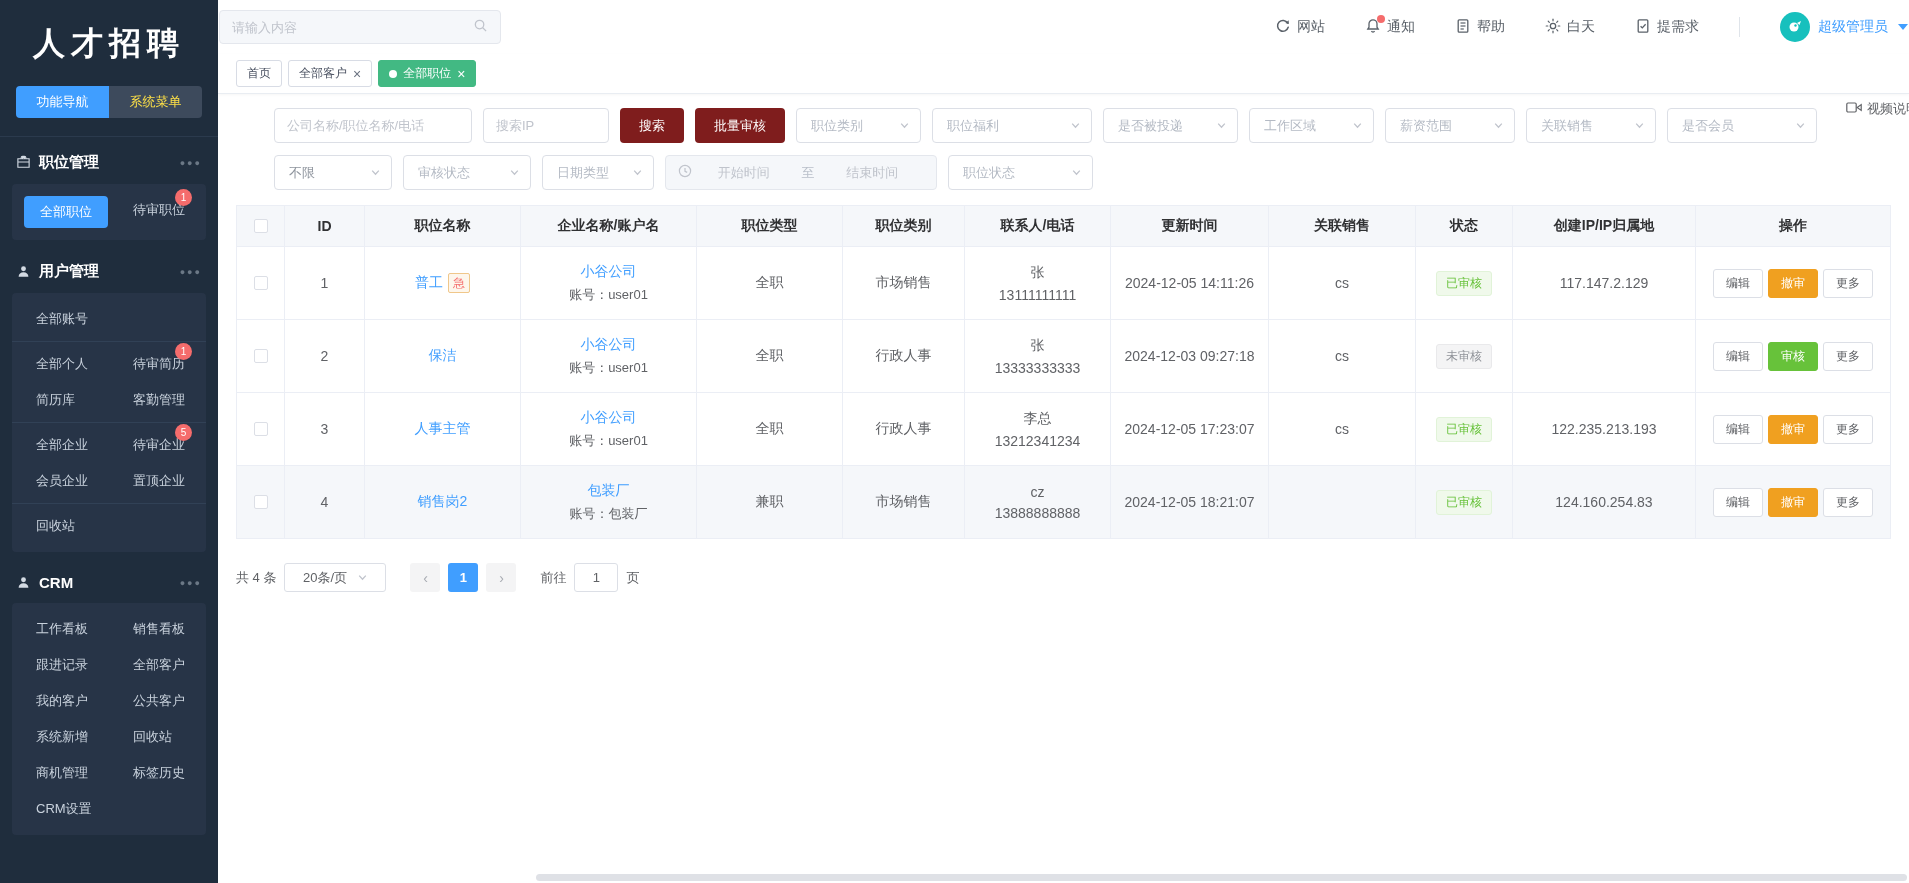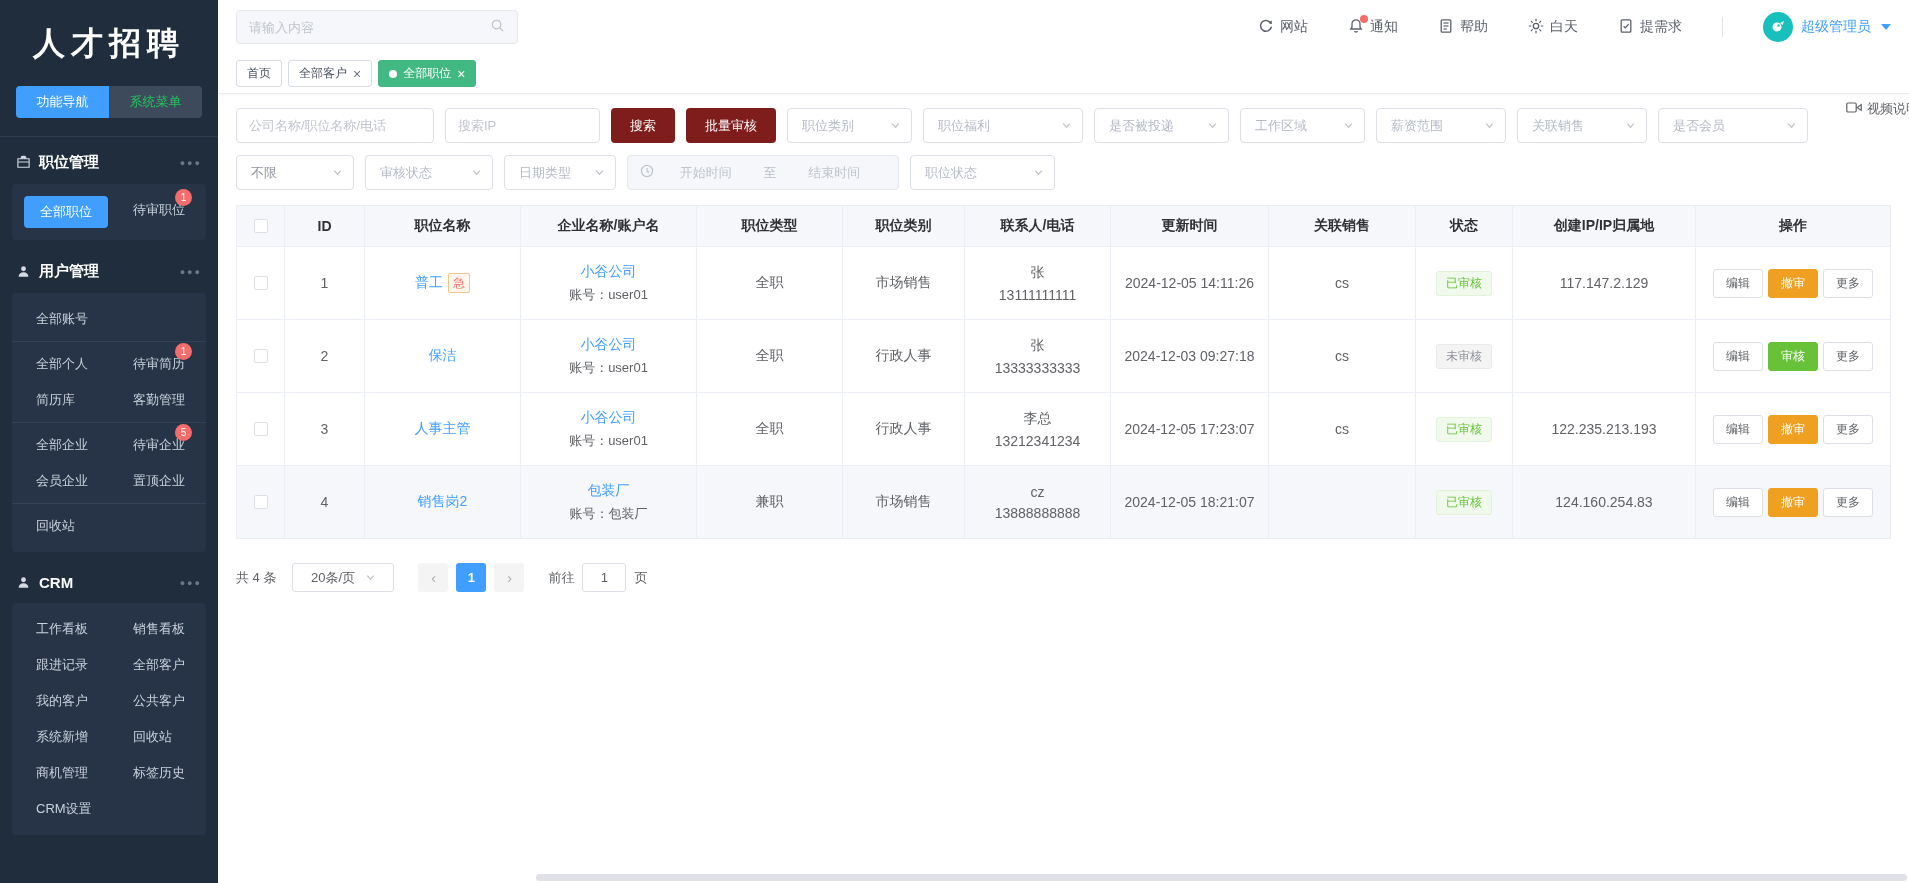--- a/index.html
+++ b/index.html
@@ -6,41 +6,41 @@
   html,body { width:1909px; height:883px; overflow:hidden; background:#fff;
     font-family:"Liberation Sans", sans-serif; font-size:14px; color:#606266; }
   .app { display:flex; width:100%; height:100%; position:relative; }
 
   
   .sidebar { width:218px; height:100%; background:#1f2d3d; flex:0 0 218px; overflow:hidden; }
   .logo { color:#fff; font-size:32px; font-weight:bold; text-align:center;
     padding:22px 0 16px; letter-spacing:6px; }
   .side-tabs { display:flex; margin:4px 16px 0; border-radius:4px; overflow:hidden; }
   .side-tab { flex:1; height:32px; line-height:32px; text-align:center; font-size:13px;
-    color:#22c55e; background:#3d4a5c; cursor:pointer; }
+    color:#fde047; background:#3d4a5c; cursor:pointer; }
   .side-tab.active { background:#409eff; color:#fff; }
   .side-divider { border-top:1px solid #2b3a4d; margin-top:18px; }
   .section-head { display:flex; align-items:center; gap:8px; padding:16px 16px 10px; }
   .section-title { color:#fff; font-size:15px; font-weight:bold; }
   .section-more { margin-left:auto; color:#6b7886; font-size:9px; letter-spacing:2px; cursor:pointer; }
   .panel { margin:2px 12px 6px; background:#273447; border-radius:4px; padding:4px 0; }
   .side-group { display:grid; grid-template-columns:1fr 1fr; padding:4px 0; border-bottom:1px solid #314156; }
   .side-group:last-child { border-bottom:none; }
   .side-item { position:relative; padding:9px 0 9px 24px; font-size:13px; color:#c9d2dd; cursor:pointer; white-space:nowrap; }
   .side-item.active { padding:4px 0 4px 12px; }
   .pill { display:inline-block; background:#409eff; color:#fff; padding:7px 16px; border-radius:4px; }
   .num { position:absolute; top:-3px; right:14px; min-width:17px; height:17px; padding:0 4px;
     background:#f56c6c; color:#fff; font-size:10px; border-radius:9px;
     display:flex; align-items:center; justify-content:center; }
   .side-icon svg { display:block; }
 
   
   .main { flex:1; display:flex; flex-direction:column; position:relative; min-width:0; }
 
-  .topbar-a { height:54px; display:flex; align-items:center; padding:0 18px; }
+  .topbar-a { height:54px; display:flex; align-items:center; padding:0 1px; }
   .top-search { width:282px; height:34px; background:#f5f7fa; border:1px solid #e4e7ed;
     border-radius:4px; display:flex; align-items:center; padding:0 12px; }
   .top-search input { flex:1; border:none; outline:none; background:transparent; font-size:13px; color:#606266; }
   .top-search input::placeholder { color:#c0c4cc; }
   .top-actions { margin-left:auto; display:flex; align-items:center; gap:40px; color:#5a6169; font-size:14px; }
   .top-action { display:flex; align-items:center; gap:6px; cursor:pointer; position:relative; }
   .bell-wrap { position:relative; }
   .red-dot { position:absolute; top:-3px; right:-4px; width:8px; height:8px; background:#f56c6c; border-radius:50%; }
   .v-sep { width:1px; height:20px; background:#dfe4ea; }
   .user-chip { display:flex; align-items:center; gap:8px; cursor:pointer; }
@@ -55,21 +55,21 @@
     border:1px solid #d8dce5; border-radius:3px; background:#fff; color:#495060; font-size:12px; cursor:pointer; }
   .tag .tclose { font-size:14px; color:#6a7280; cursor:pointer; line-height:1; }
   .tag.active { background:#42b983; border-color:#42b983; color:#fff; }
   .tag.active .tclose { color:#fff; }
   .tdot { width:8px; height:8px; border-radius:50%; background:#fff; }
 
   .video-note { position:absolute; top:100px; right:-10px; display:flex; align-items:center; gap:5px;
     color:#606266; font-size:13px; white-space:nowrap; cursor:pointer; }
 
   
-  .filters { padding:14px 18px 0; }
+  .filters { padding:14px 18px 0;margin-left:38px; }
   .f-row { display:flex; align-items:center; gap:11px; margin-bottom:12px; flex-wrap:nowrap; }
   .f-input { height:35px; border:1px solid #dcdfe6; border-radius:4px; padding:0 12px; font-size:13px;
     color:#606266; outline:none; }
   .f-input::placeholder { color:#c0c4cc; }
   .btn { height:35px; border:none; border-radius:4px; font-size:13px; padding:0 19px; cursor:pointer; }
   .btn-primary { background:#7f1d1d; color:#fff; }
   .f-select { height:35px; border:1px solid #dcdfe6; border-radius:4px; background:#fff;
     display:flex; align-items:center; justify-content:space-between; padding:0 10px 0 14px;
     color:#b4bac4; font-size:13px; cursor:pointer; }
   .f-date { height:35px; background:#f5f7fa; border:1px solid #e4e7ed; border-radius:4px;
@@ -100,21 +100,21 @@
   .badge-success { background:#f0f9eb; color:#67c23a; border:1px solid #e1f3d8; }
   .badge-info { background:#f4f4f5; color:#909399; border:1px solid #e9e9eb; }
   .row-actions { flex-direction:row !important; gap:8px; }
   .abtn { height:29px; padding:0 12px; border-radius:3px; font-size:12px; cursor:pointer;
     border:1px solid #dcdfe6; background:#fff; color:#606266; }
   .abtn-warning { background:#f0a020; border-color:#f0a020; color:#fff; }
   .abtn-success { background:#67c23a; border-color:#67c23a; color:#fff; }
 
   
   .pager { display:flex; align-items:center; padding:24px 18px; color:#606266; font-size:13px; gap:8px; }
-  .p-total { margin-right:8px; }
+  .p-total { }
   .p-size { width:102px; height:29px; border:1px solid #dcdfe6; border-radius:3px; display:flex;
     align-items:center; justify-content:center; gap:10px; color:#606266; cursor:pointer; margin-right:16px; }
   .p-btn { width:30px; height:29px; background:#f4f4f5; border-radius:3px; border:none; color:#a8abb2;
     font-size:14px; cursor:pointer; display:flex; align-items:center; justify-content:center; }
   .p-page { width:30px; height:29px; background:#409eff; border-radius:3px; color:#fff; font-weight:bold;
     display:flex; align-items:center; justify-content:center; cursor:pointer; }
   .p-goto { display:flex; align-items:center; gap:8px; margin-left:16px; }
   .p-goto input { width:44px; height:29px; border:1px solid #dcdfe6; border-radius:3px; text-align:center;
     font-size:13px; color:#606266; outline:none; }
 
@@ -342,21 +342,21 @@
             <rect x="0.8" y="2" width="9.4" height="9" rx="1.2" fill="none" stroke="#606266" stroke-width="1.2"></rect>
             <polygon points="11.2,6.5 15.2,3.6 15.2,9.4" fill="none" stroke="#606266" stroke-width="1.2"></polygon>
           </svg>
       </span>
       <span>视频说明</span>
     </div>
 
     <div class="filters">
       <div class="f-row">
         <input class="f-input" style="width: 198px;" placeholder="公司名称/职位名称/电话">
-        <input class="f-input" style="width: 155px;" placeholder="搜索IP">
+        <input class="f-input" style="width: 126px;" placeholder="搜索IP">
         <button class="btn btn-primary">搜索</button>
         <button class="btn btn-primary">批量审核</button>
         <div class="f-select" style="width:125px">
           <span>职位类别</span>
           <svg width="11" height="11" viewBox="0 0 10 10">
               <polyline points="2,3.3 5,6.6 8,3.3" fill="none" stroke="#c0c4cc" stroke-width="1.2"></polyline>
             </svg>
         </div>
         <div class="f-select" style="width:160px">
           <span>职位福利</span>

